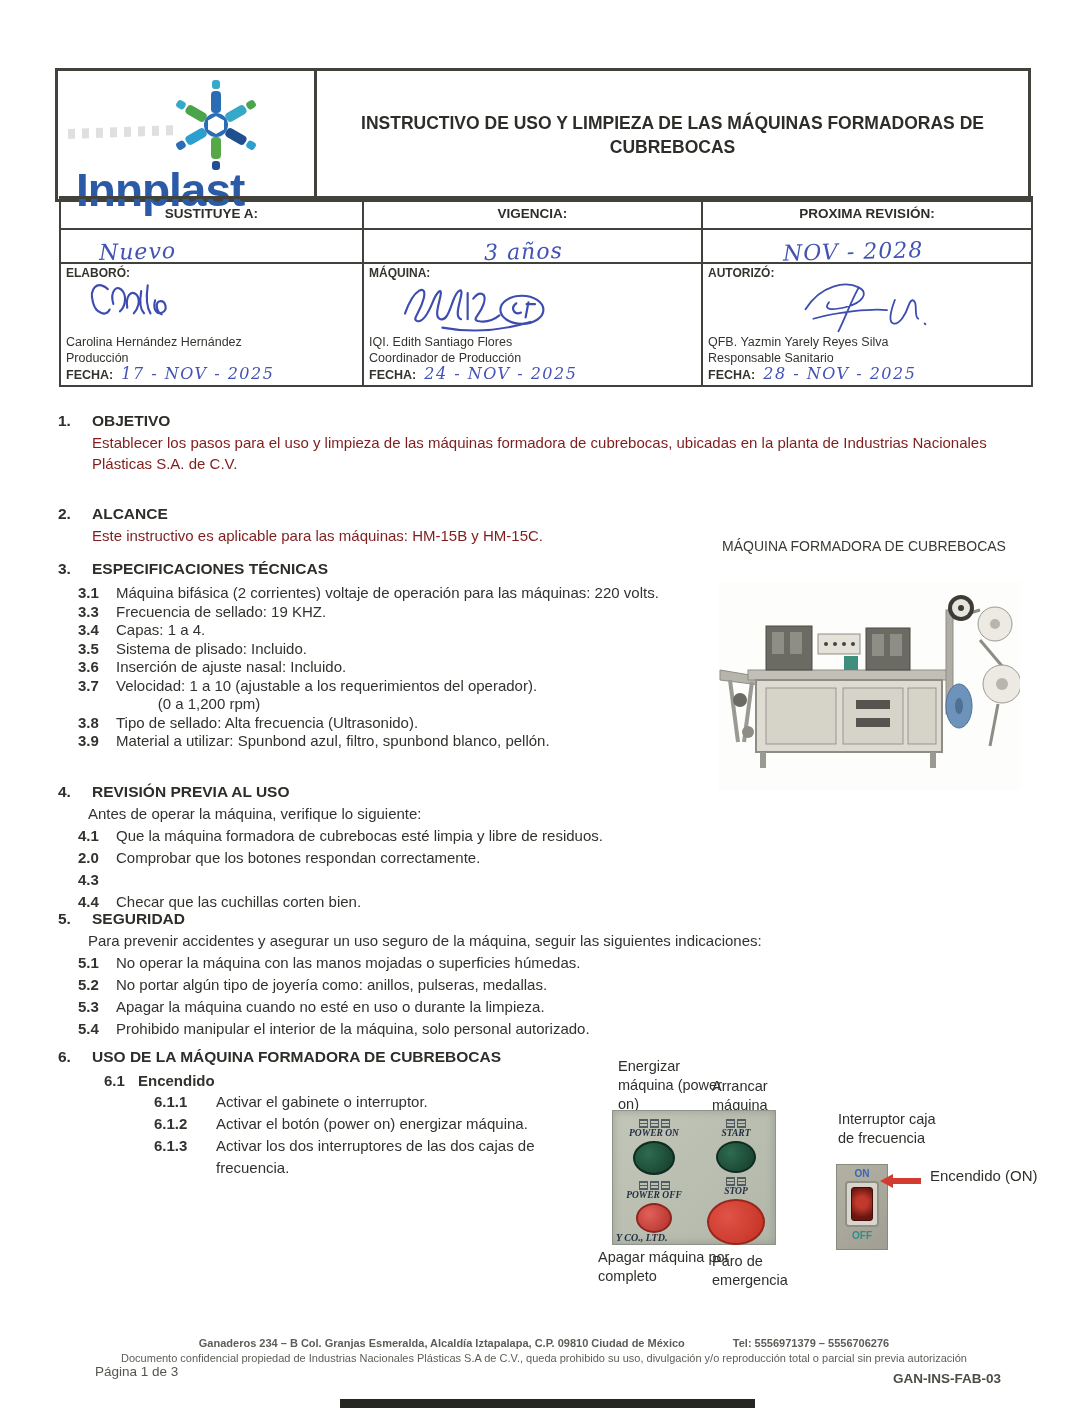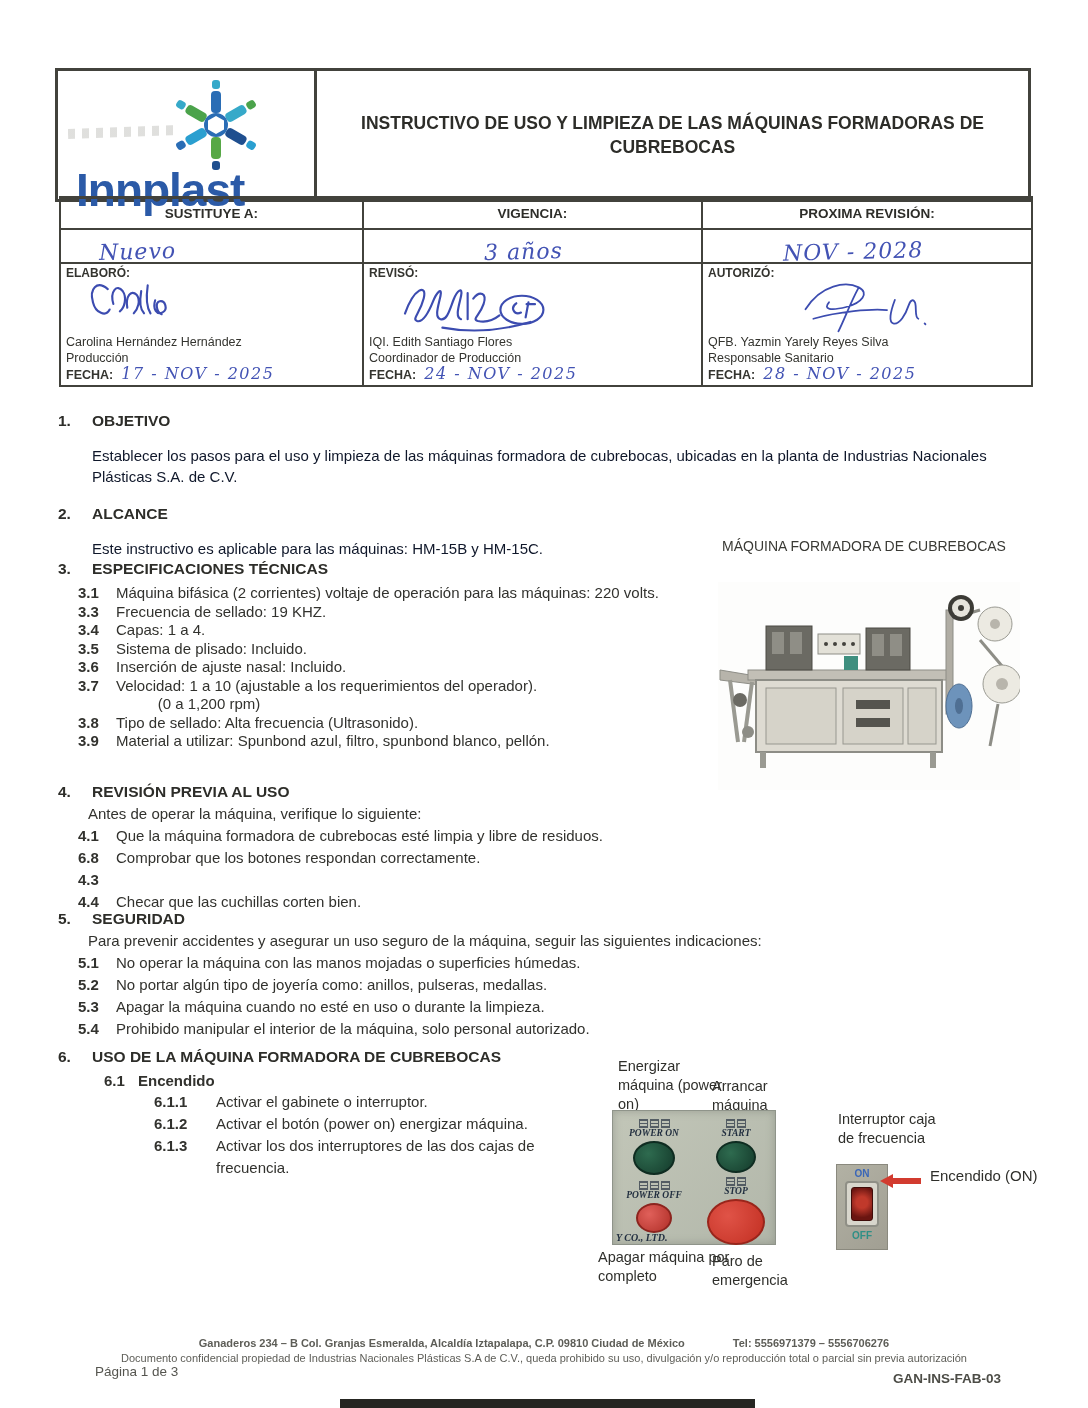--- a/index.html
+++ b/index.html
@@ -37,21 +37,21 @@
   .sig { position:absolute; left:18px; top:14px; }
   .sig path, .sig ellipse { stroke:#3c4cb0; stroke-width:2.3; fill:none; stroke-linecap:round; }
   .who { position:absolute; left:5px; bottom:2px; font-size:12.5px; line-height:16px; color:#34342f; }
   .fecha-lab { font-weight:bold; }
   .fecha-val { font-size:16px; letter-spacing:1.5px; margin-left:8px; white-space:nowrap; }
 
   
   .sec { position:absolute; left:58px; width:960px; }
   .sec-head { display:flex; font-weight:bold; font-size:15.5px; color:#2d2d29; }
   .sec-num { width:34px; flex:none; }
-  .sec-body { margin-left:34px; font-size:15px; line-height:21px; margin-top:15px; color:#0f172a; }
+  .sec-body { margin-left:34px; font-size:15px; line-height:21px; margin-top:2px; color:#7f1d1d; }
   .intro { margin-left:30px; font-size:15px; line-height:22px; margin-top:2px; }
   .item { display:flex; margin-left:20px; font-size:15px; line-height:22px; }
   .tight .item { line-height:18.5px; }
   .inum { width:38px; flex:none; font-weight:bold; }
   .itext { white-space:pre-line; }
   .sub-head { display:flex; margin-left:46px; font-weight:bold; font-size:15px; margin-top:6px; }
   .sub-num { width:34px; flex:none; }
   .sub-item { display:flex; margin-left:96px; font-size:15px; line-height:22px; }
   .sub-inum { width:62px; flex:none; font-weight:bold; }
   .sub-itext { width:352px; }
@@ -175,21 +175,21 @@
           <div>Producción</div>
           <div><span class="fecha-lab">FECHA:</span><span class="hand fecha-val">17 - NOV - 2025</span></div>
         </div>
       </div>
       <div class="tcell">
         <svg class="sig" width="190" height="58" viewBox="0 0 190 62">
           <path d="M18 38 C28 10 42 6 38 22 C34 38 25 44 31 46 C38 48 44 35 48 25 C52 15 58 9 56 19 C54 29 49 42 56 44 C63 46 66 33 70 23 C74 13 80 9 78 19 C76 29 71 42 78 44 M85 16 L85 44 M91 22 C98 13 106 16 102 28 C98 40 89 44 96 46 C106 48 114 44 119 40"></path>
           <ellipse cx="143" cy="34" rx="23" ry="15"></ellipse>
           <path d="M137 27 C130 32 135 40 142 37 M150 26 L147 42 M148 28 L157 28 M58 53 C90 59 122 56 152 47"></path>
         </svg>
-        <span class="role">REVISÓ:</span>
+        <span class="role">MÁQUINA:</span>
         <div class="who">
           <div>IQI. Edith Santiago Flores</div>
           <div>Coordinador de Producción</div>
           <div><span class="fecha-lab">FECHA:</span><span class="hand fecha-val">24 - NOV - 2025</span></div>
         </div>
       </div>
       <div class="tcell">
         <svg class="sig" style="left:60px" width="190" height="58" viewBox="0 0 190 74">
           <path d="M28 40 C48 8 80 4 96 12 C110 19 100 32 80 37 C60 42 50 40 58 31 M96 12 C86 30 78 52 70 68 M38 52 C70 43 112 39 132 41 M142 28 C136 44 134 56 140 58 C148 60 156 46 160 34 C162 28 166 26 168 32 C170 40 167 50 172 52 M180 58 L181 59"></path>
         </svg>
@@ -310,21 +310,21 @@
     <div class="sec-head">
         <span class="sec-num">4.</span>
         <span class="sec-title">REVISIÓN PREVIA AL USO</span>
       </div>
     <div class="intro">Antes de operar la máquina, verifique lo siguiente:</div>
     <div class="item">
         <span class="inum">4.1</span>
         <span class="itext">Que la máquina formadora de cubrebocas esté limpia y libre de residuos.</span>
       </div>
     <div class="item">
-        <span class="inum">6.8</span>
+        <span class="inum">2.0</span>
         <span class="itext">Comprobar que los botones respondan correctamente.</span>
       </div>
     <div class="item">
         <span class="inum">4.3</span>
       </div>
     <div class="item">
         <span class="inum">4.4</span>
         <span class="itext">Checar que las cuchillas corten bien.</span>
       </div>
   </div>

